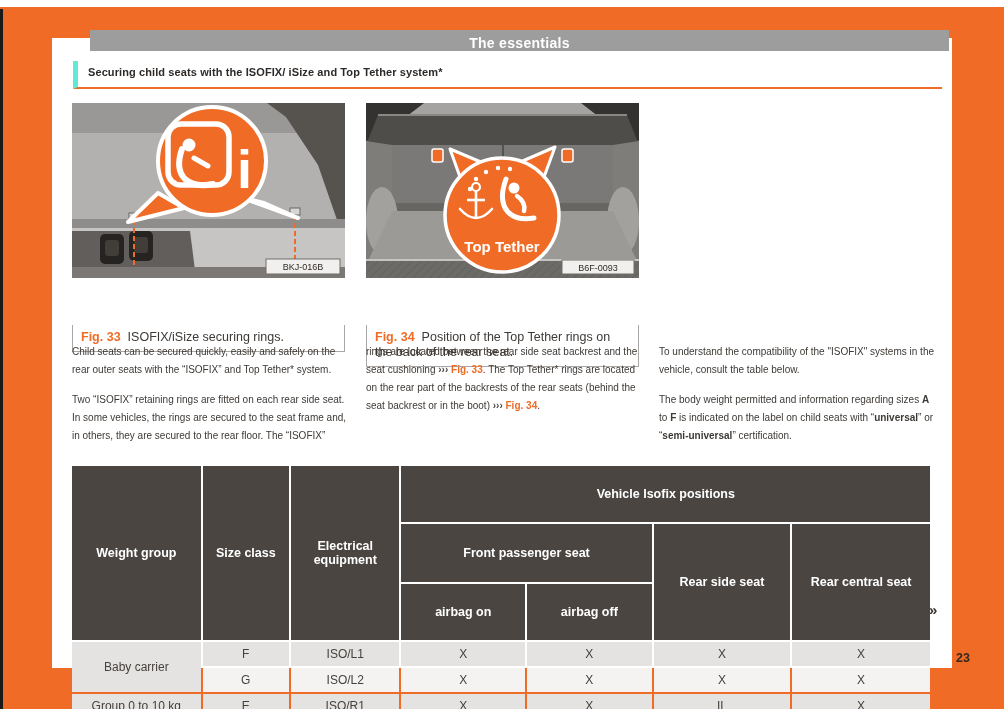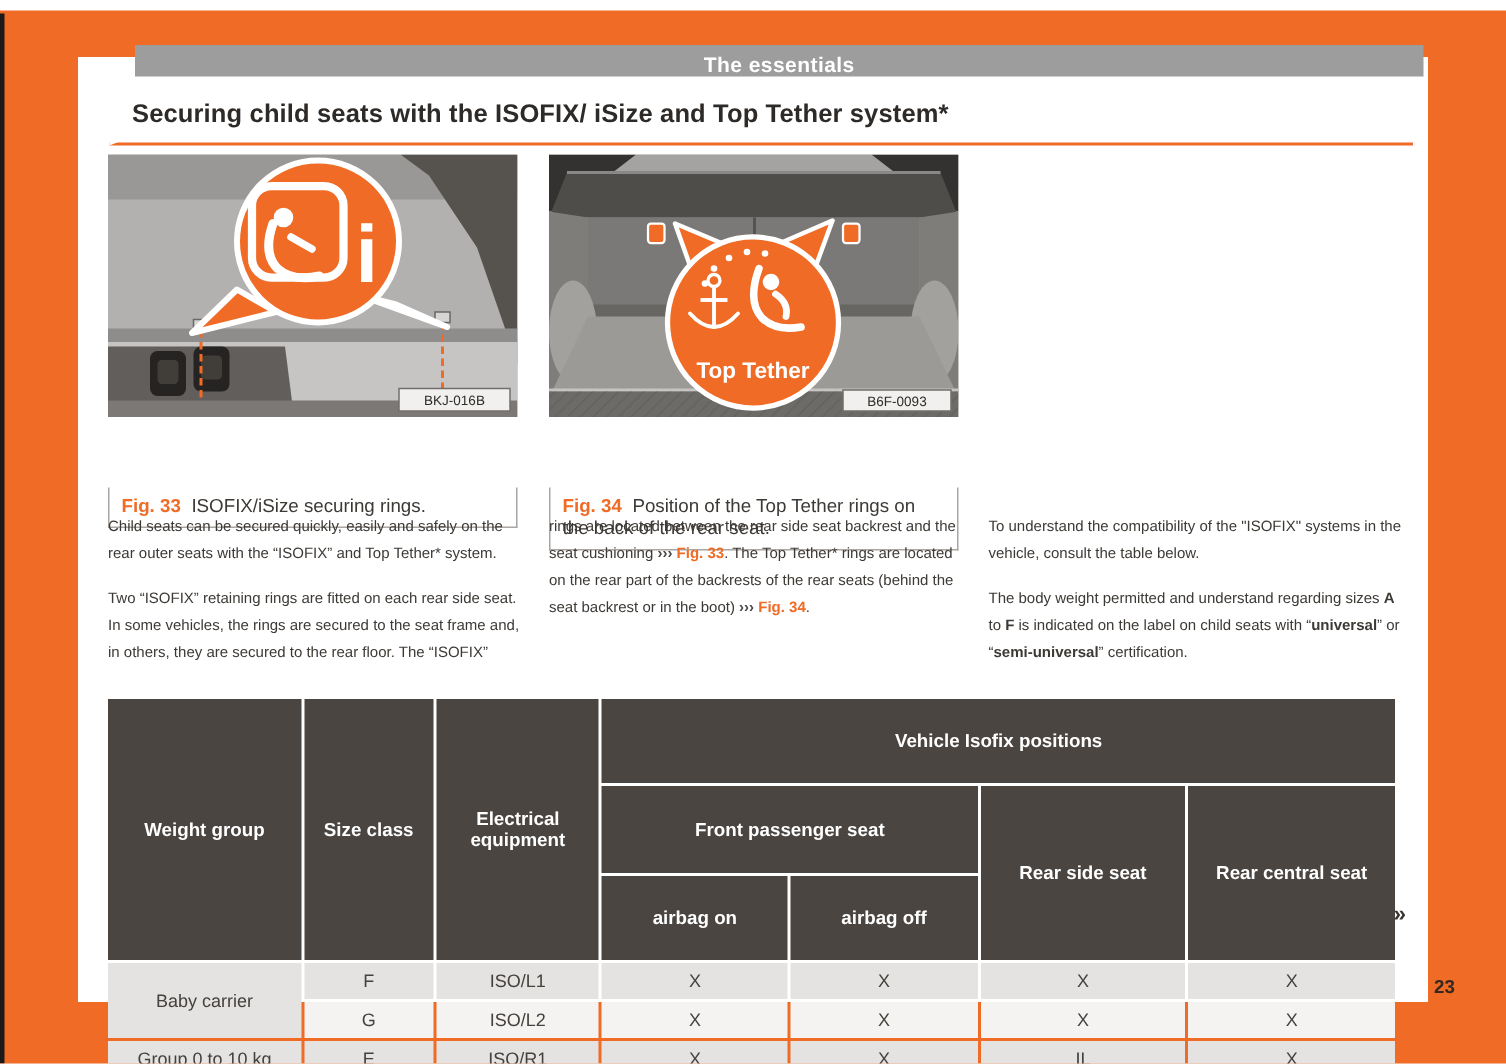--- a/index.html
+++ b/index.html
@@ -13,23 +13,23 @@
   .left-black-edge{position:absolute;left:0;top:9px;width:3px;height:700px;background:#1c1a18;}
   .page{position:absolute;left:52px;top:38px;width:900px;height:630px;background:#ffffff;}
 
   .essentials-bar{
     position:absolute;left:90px;top:30px;width:859px;height:21px;
     background:#9e9d9d;color:#ffffff;font-weight:bold;font-size:14px;
     display:flex;align-items:flex-end;justify-content:center;letter-spacing:.3px;
   }
   .section-title{
     position:absolute;left:73px;top:61px;width:854px;
-    border-left:5px solid #ffffff;border-bottom:2px solid #ef6b26;
+    border-left:5px solid #5eead4;border-bottom:2px solid #ef6b26;
     padding:5px 0 9px 10px;
-    font-size:17px;font-weight:bold;color:#2e2a27;letter-spacing:.1px;
+    font-size:11px;font-weight:bold;color:#2e2a27;letter-spacing:.1px;
   }
 
   .figure{position:absolute;width:273px;}
   .fig33{left:72px;top:103px;}
   .fig34{left:366px;top:103px;}
   .fig-img{position:relative;width:273px;height:175px;overflow:hidden;background:#b3b1af;}
   .fig-caption{
     border:1px solid #a9a6a3;border-top:none;background:#fff;
     padding:5px 8px 6px 8px;font-size:12.5px;line-height:15px;color:#3d3935;margin-top:47px;
   }
@@ -187,21 +187,21 @@
   <p>Child seats can be secured quickly, easily and safely on the rear outer seats with the “ISOFIX” and Top Tether* system.</p>
   <p>Two “ISOFIX” retaining rings are fitted on each rear side seat. In some vehicles, the rings are secured to the seat frame and, in others, they are secured to the rear floor. The “ISOFIX”</p>
 </div>
 
 <div class="bodycol col2">
   <p><span>rings are located between the rear side seat backrest and the seat cushioning </span><span class="ref-arrows">››› </span><span class="ref-link">Fig. 33</span><span>. The Top Tether* rings are located on the rear part of the backrests of the rear seats (behind the seat backrest or in the boot) </span><span class="ref-arrows">››› </span><span class="ref-link">Fig. 34</span><span>.</span></p>
 </div>
 
 <div class="bodycol col3">
   <p>To understand the compatibility of the "ISOFIX" systems in the vehicle, consult the table below.</p>
-  <p><span>The body weight permitted and understand regarding sizes </span><span class="b">A</span><span> to </span><span class="b">F</span><span> is indicated on the label on child seats with “</span><span class="b">universal</span><span>” or “</span><span class="b">semi-universal</span><span>” certification.</span></p>
+  <p><span>The body weight permitted and information regarding sizes </span><span class="b">A</span><span> to </span><span class="b">F</span><span> is indicated on the label on child seats with “</span><span class="b">universal</span><span>” or “</span><span class="b">semi-universal</span><span>” certification.</span></p>
 </div>
 
 <table class="isofix">
   <colgroup>
     <col style="width:128px">
       <col style="width:86px">
       <col style="width:108px">
     <col style="width:123px">
       <col style="width:124px">
       <col style="width:136px">

